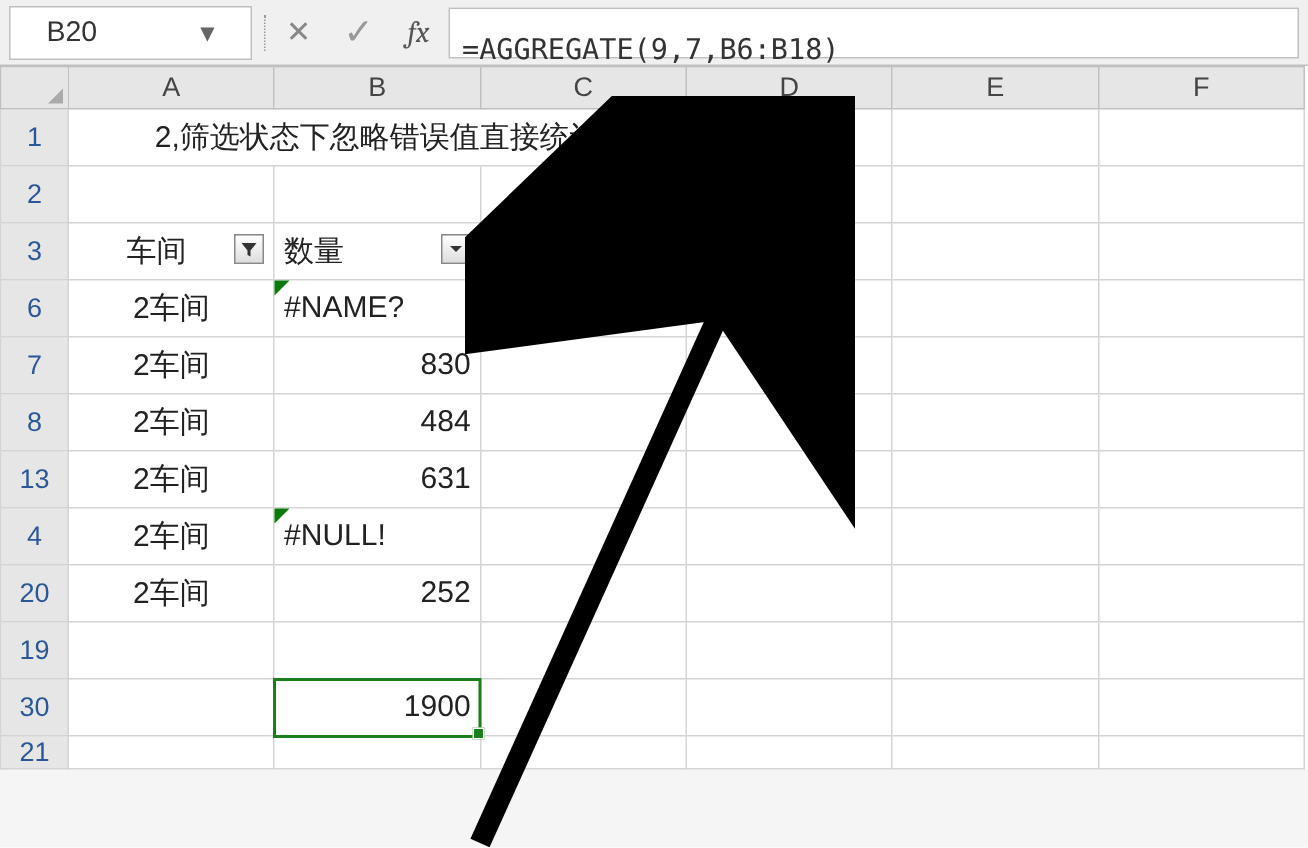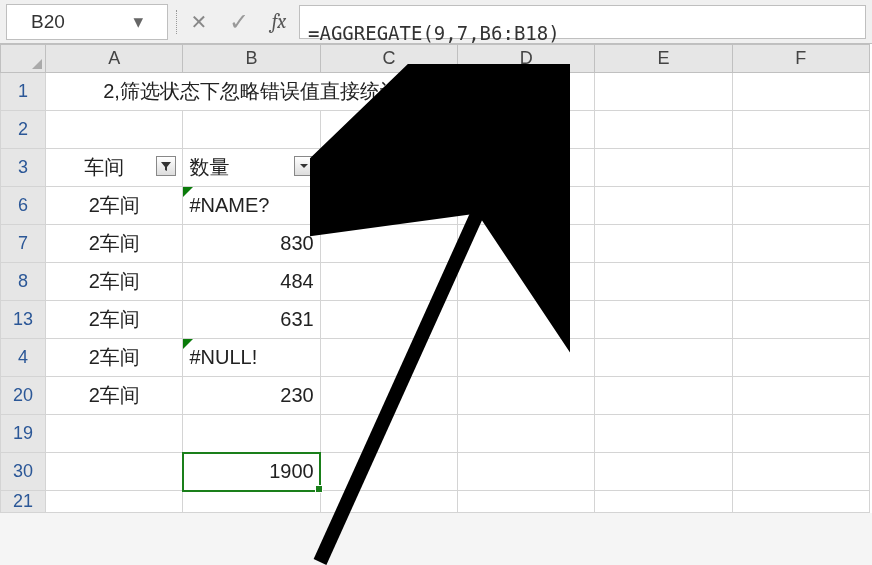--- a/index.html
+++ b/index.html
@@ -293,21 +293,21 @@
           <td></td>
           <td></td>
           <td></td>
           <td></td>
         </tr>
       </tbody>
       <tbody>
         <tr>
           <td class="rowhdr">20</td>
           <td class="left">2车间</td>
-          <td class="right">230</td>
+          <td class="right">252</td>
           <td></td>
           <td></td>
           <td></td>
           <td></td>
         </tr>
       </tbody>
       <tbody>
         <tr>
           <td class="rowhdr">19</td>
           <td class="left"></td>

